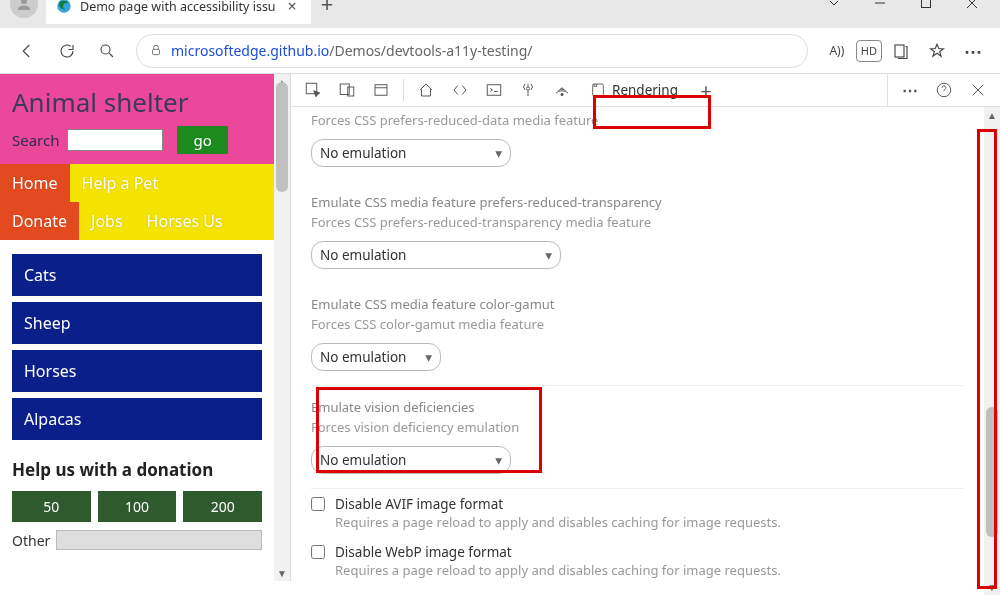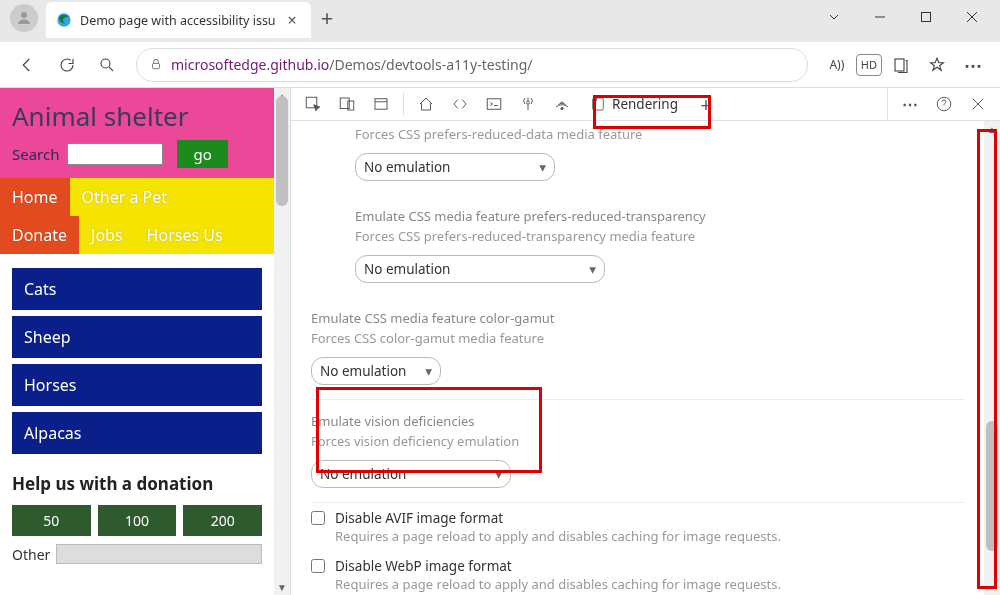--- a/index.html
+++ b/index.html
@@ -1,38 +1,38 @@
 <!DOCTYPE html>
 <html><head>
 <meta charset="utf-8">
 <style>
   * { box-sizing: border-box; margin: 0; padding: 0; font-family: "Segoe UI", system-ui, sans-serif; }
   body { width: 1000px; height: 595px; background: #fff; overflow: hidden; position: relative; }
 
   
-  .titlebar { height: 42px; background: #e8e8e8; display: flex; align-items: flex-end; padding: 4px 6px; }
+  .titlebar { height: 28px; background: #e8e8e8; display: flex; align-items: flex-end; padding: 4px 6px; }
   .profile-icon { width: 28px; height: 28px; background: #ccc; border-radius: 50%; margin: 0 8px 6px 4px; display:flex;align-items:center;justify-content:center;color:#888;}
   .tab { background: #fff; border-radius: 6px 6px 0 0; height: 36px; display: flex; align-items: center; padding: 0 10px; gap: 8px; min-width: 260px; }
   .tab .favicon { width:16px;height:16px;display:flex;align-items:center;justify-content:center;}
   .tab .favicon svg{width:16px;height:16px;}
   .tab-title { font-size: 12.5px; color: #333; white-space: nowrap; overflow: hidden; text-overflow: ellipsis; flex:1; }
   .tab-close { font-size: 16px; color: #555; cursor: pointer; padding:0 4px;}
   .newtab { font-size: 22px; color: #555; padding: 0 12px 6px 10px; cursor: pointer; }
   .titlebar-spacer { flex: 1; }
   .win-btns { display: flex; gap: 2px; padding-bottom: 6px; }
   .win-btn { width: 44px; height: 30px; display:flex;align-items:center;justify-content:center; color:#333; font-size:14px; cursor:pointer;}
   .win-btn svg{width:12px;height:12px;stroke:#333;fill:none;stroke-width:1;}
 
   .toolbar { height: 46px; background: #fff; border-bottom: 1px solid #ddd; display:flex; align-items:center; padding: 0 10px; gap: 6px; }
   .tbtn { width:34px;height:34px;display:flex;align-items:center;justify-content:center;border-radius:4px;color:#444;cursor:pointer;font-size:18px;}
   .tbtn svg{width:18px;height:18px;stroke:#444;fill:none;stroke-width:1.5;}
   .addressbar { flex:1; height:34px; background:#fff; border:1px solid #ddd; border-radius:18px; display:flex;align-items:center;padding:0 12px;gap:8px;margin:0 6px;}
   .addressbar .lock{color:#666;}
   .addr-text { font-size:14px; color:#666; }
-  .addr-text .host { color:#701a75; }
+  .addr-text .host { color:#1d4ed8; }
   .right-icons { display:flex; gap:2px; }
 
   .content { display:flex; height: calc(595px - 42px - 46px); }
 
   
   .page-wrap { width: 290px; display:flex; }
   .page { flex:1; overflow:hidden; }
   .page-scroll { width:16px; background:#f1f1f1; position:relative; }
   .page-scroll .thumb { position:absolute; left:2px; right:2px; top:8px; height:110px; background:#c0c0c0; border-radius:6px; }
   .page-scroll .arrow { position:absolute; left:0;right:0; height:16px; display:flex;align-items:center;justify-content:center;color:#666;font-size:10px;}
@@ -72,21 +72,21 @@
   .dt-right{display:flex;align-items:center;gap:2px;border-left:1px solid #e0e0e0;height:100%;padding-left:6px;}
 
   .dt-body-wrap{flex:1;display:flex;}
   .dt-body { flex:1; padding: 4px 20px 10px; overflow:hidden; font-size:13px; color:#333;}
   .dt-scroll { width:16px; background:#f1f1f1; position:relative;}
   .dt-scroll .thumb{position:absolute;left:2px;right:2px;top:300px;height:130px;background:#bfbfbf;border-radius:6px;}
   .dt-scroll .arrow{position:absolute;left:0;right:0;height:16px;display:flex;align-items:center;justify-content:center;color:#666;font-size:10px;}
   .dt-scroll .arrow.up{top:0;} .dt-scroll .arrow.down{bottom:0;}
 
   .setting-group { padding: 12px 0 14px; border-bottom:1px solid #eee;}
-  .setting-group.noborder{border-bottom:none;margin-left:44px;}
+  .setting-group.noborder{border-bottom:none;}
   .setting-group.first{padding-top:0;}
   .setting-title { color:#888; font-size:13px; margin-bottom:2px;}
   .setting-sub { color:#999; font-size:13px; margin-bottom:10px;}
   .dropdown { display:inline-flex; align-items:center; justify-content:space-between; border:1px solid #bbb; border-radius:12px; height:28px; padding:0 8px; background:#fff; cursor:pointer; font-size:13.5px;color:#333;}
   .dropdown .caret{margin-left:16px;color:#666;}
   .dd-w1{width:200px;} .dd-w2{width:250px;} .dd-w3{width:130px;}
 
   .check-row{display:flex;gap:10px;padding:6px 0;}
   .check-row input{margin-top:2px;width:14px;height:14px;}
   .check-label{font-size:13.5px;color:#333;}
@@ -193,21 +193,21 @@
       <div class="hero">
         <h1>Animal shelter</h1>
         <div class="search-row">
           <label>Search</label>
           <input type="text" style="">
           <button class="go-btn">go</button>
         </div>
       </div>
       <div class="navbar">
         <div class="navitem active-red">Home</div>
-        <div class="navitem">Other a Pet</div>
+        <div class="navitem">Help a Pet</div>
         <div class="navbar-row2">
           <div class="navitem active-red">Donate</div>
           <div class="navitem">Jobs</div>
           <div class="navitem">Horses Us</div>
         </div>
       </div>
       <div class="sidemenu">
         <div class="menu-item">Cats</div>
         <div class="menu-item">Sheep</div>
         <div class="menu-item">Horses</div>

